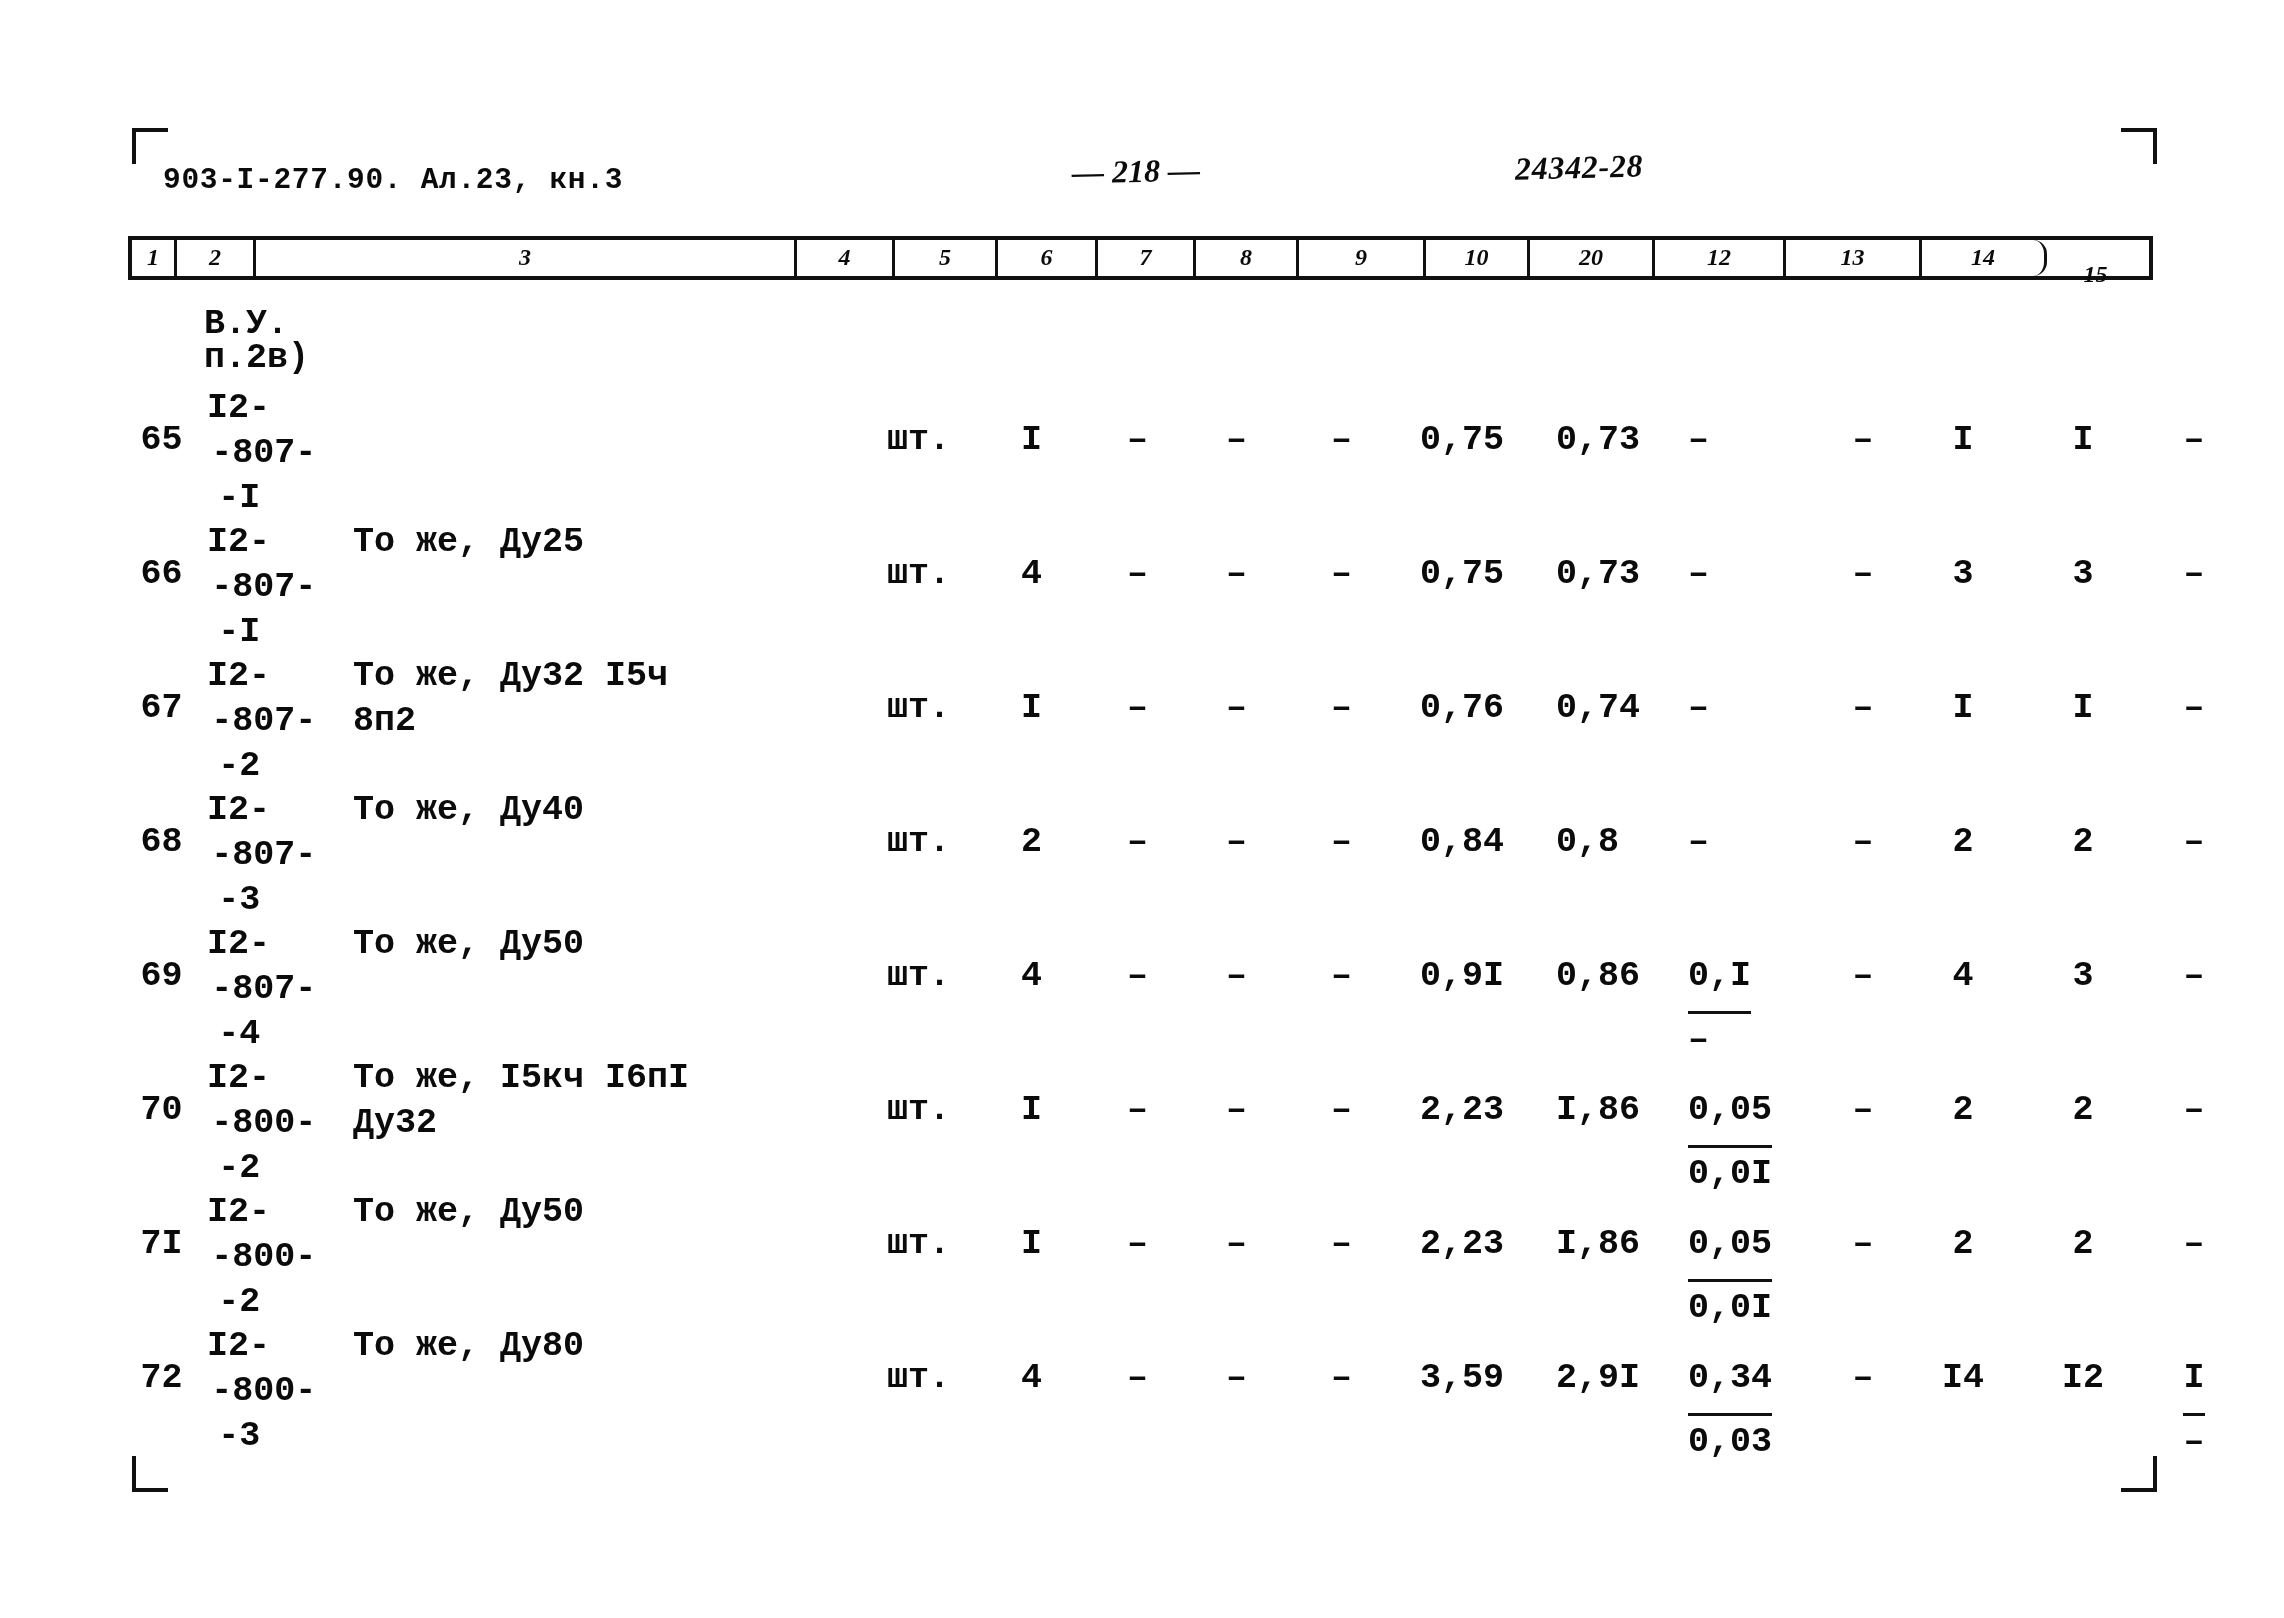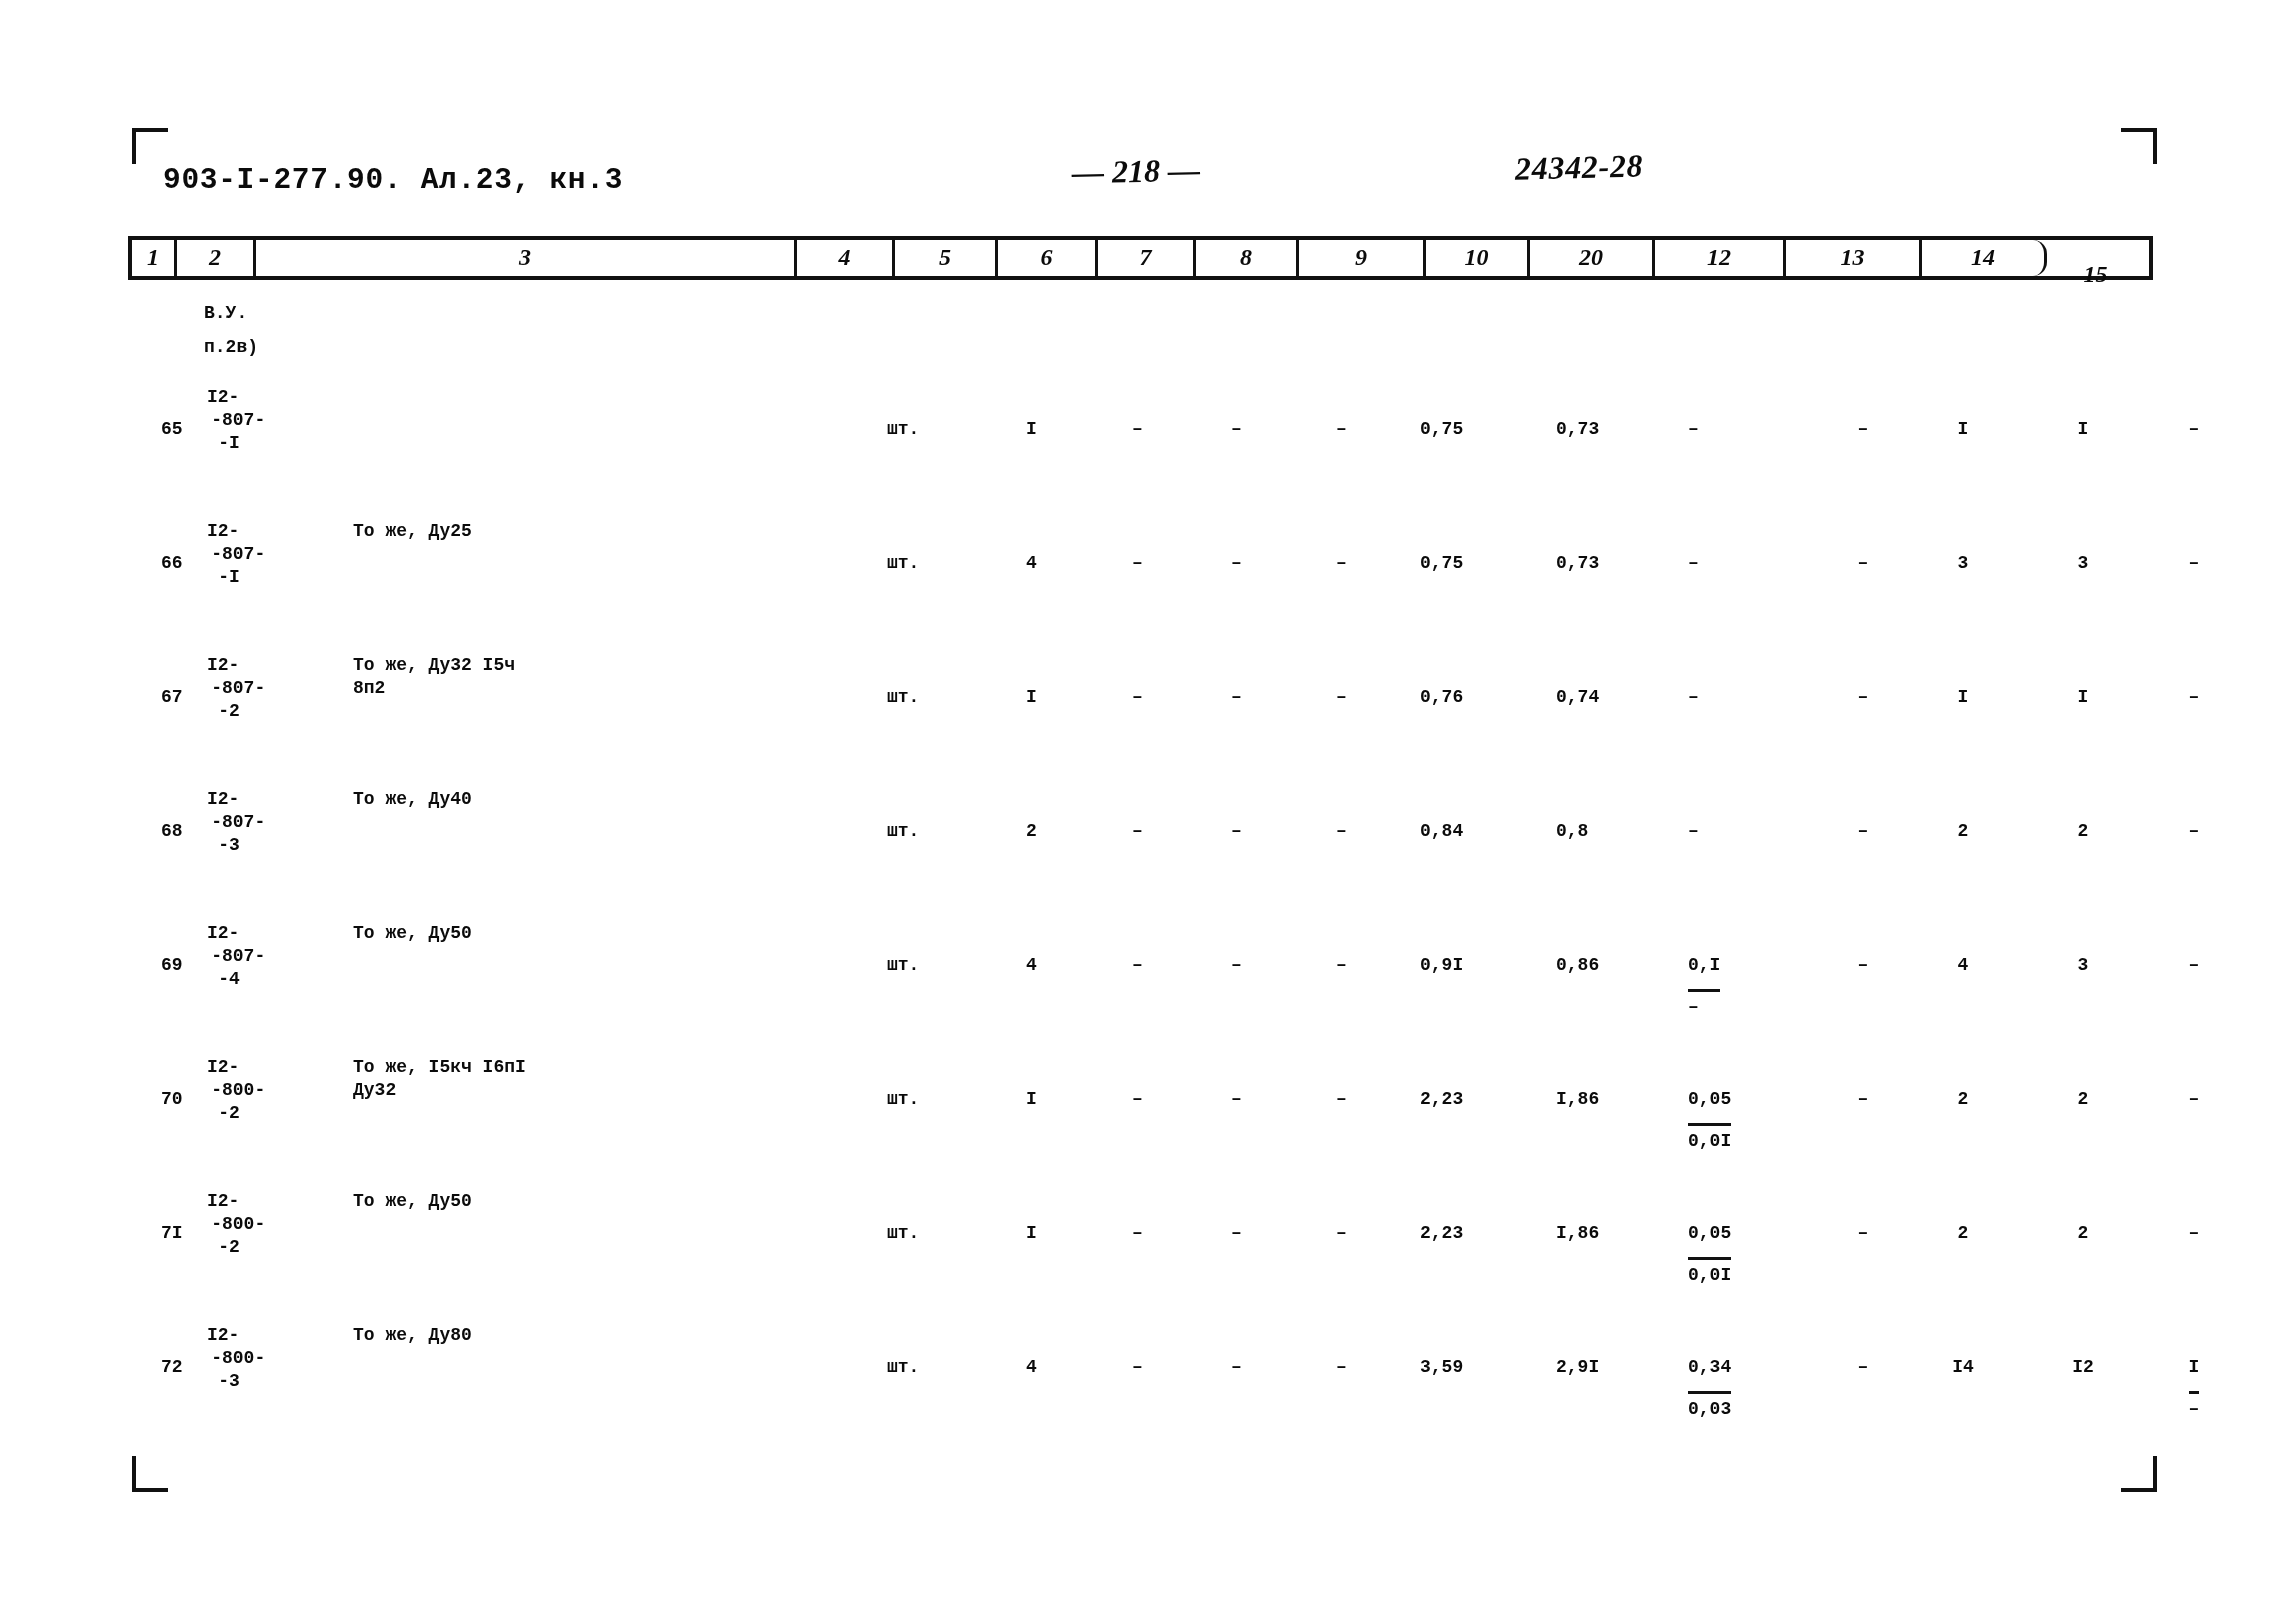--- a/index.html
+++ b/index.html
@@ -97,21 +97,21 @@
   }
   .ruler .cell:last-child { border-right: none; }
 
   
   .tbl {
     position: absolute;
     left: 128px;
     top: 302px;
     width: 2039px;
     font-family: "Liberation Mono", monospace;
-    font-size: 18px;
+    font-size: 35px;
     font-weight: 700;
     line-height: 1.28;
   }
   .note {
     position: relative;
     height: 84px;
   }
   .note .l1 { position: absolute; left: 76px; top: 0px; white-space: nowrap; }
   .note .l2 { position: absolute; left: 76px; top: 34px; white-space: nowrap; }
 

